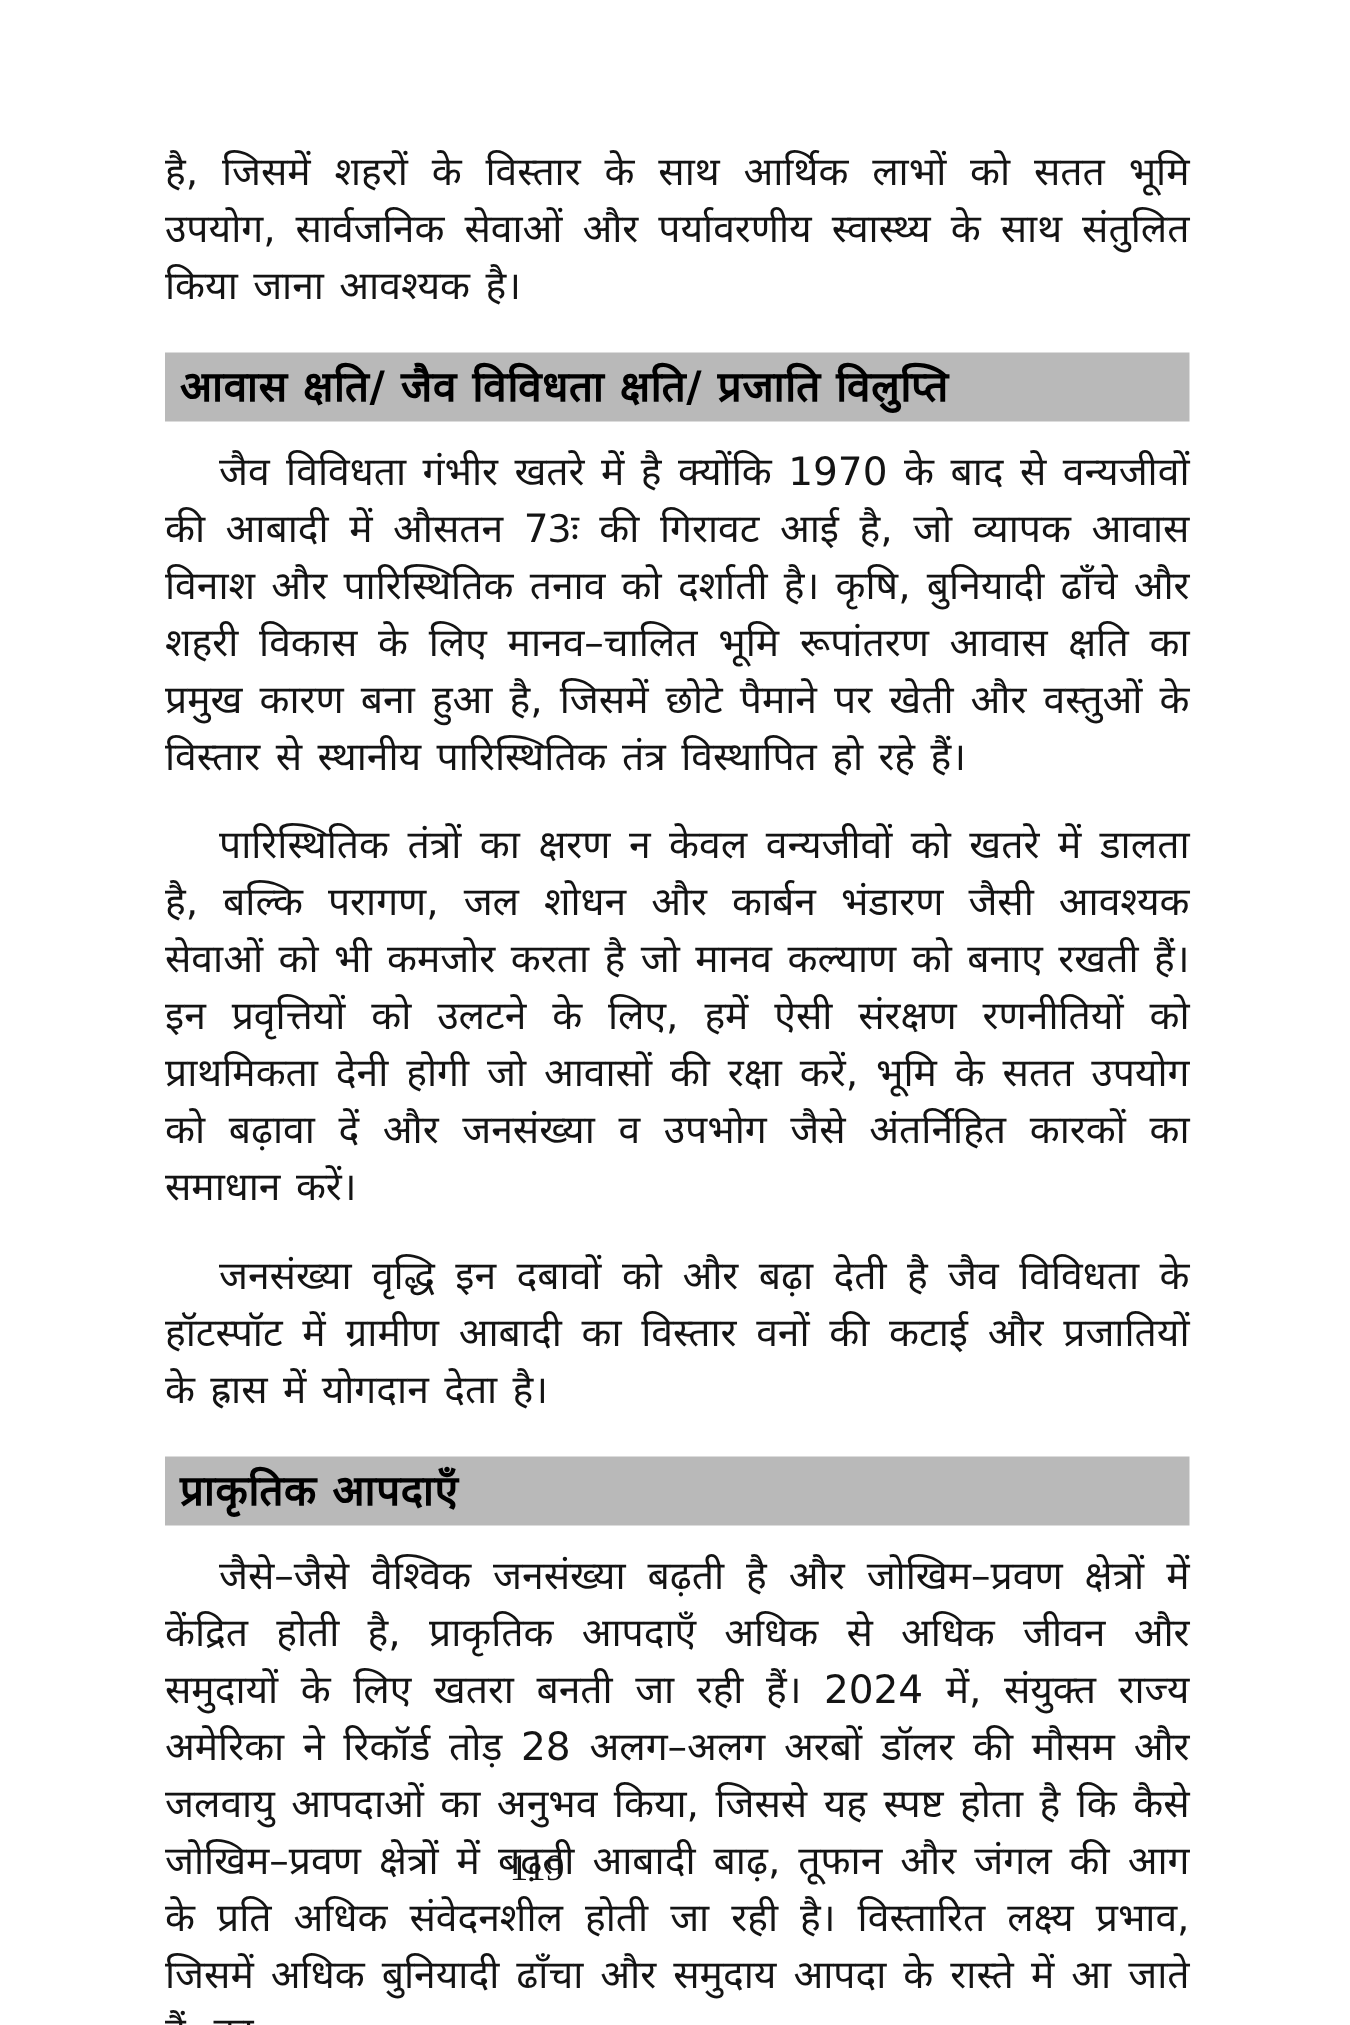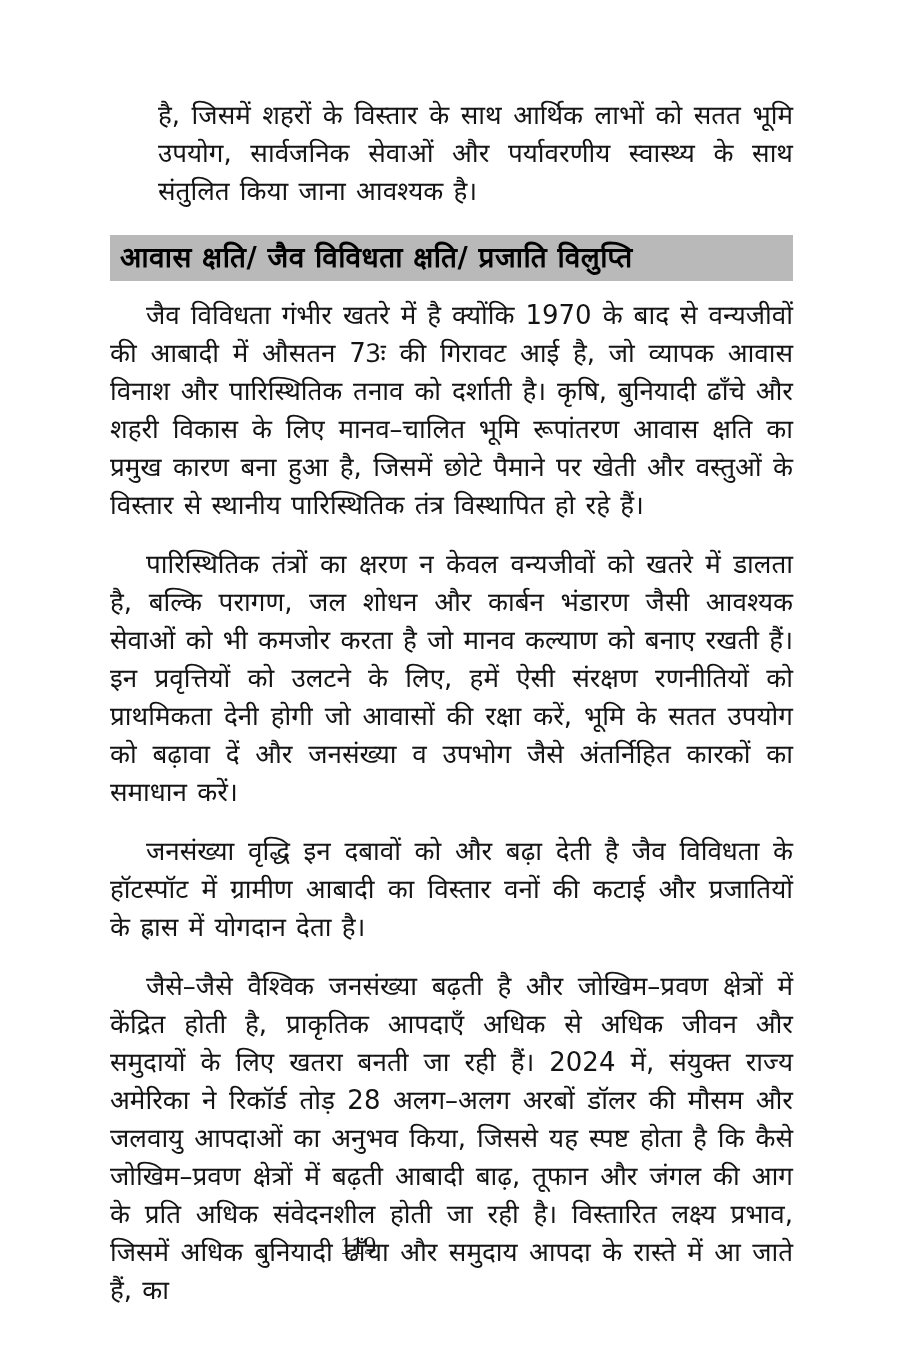--- a/index.html
+++ b/index.html
@@ -28,21 +28,20 @@
     line-height: 38px;
     text-align: justify;
     text-justify: inter-word;
     margin: 0 0 21px 0;
     text-indent: 36px;
     color: #141414;
     word-spacing: 2px;
   }
   .para.no-indent {
     text-indent: 0;
-    margin-left: 48px;
   }
   .section-heading {
     background: #b9b9b9;
     color: #000000;
     font-size: 28px;
     font-weight: bold;
     line-height: 37px;
     padding: 4px 26px 5px 10px;
     margin: 25px 0 15px 0;
     letter-spacing: 0.5px;
@@ -66,18 +65,19 @@
   <p class="para no-indent">है, जिसमें शहरों के विस्तार के साथ आर्थिक लाभों को सतत भूमि उपयोग, सार्वजनिक सेवाओं और पर्यावरणीय स्वास्थ्य के साथ संतुलित किया जाना आवश्यक है।</p>
 
   <h2 class="section-heading">आवास क्षति/ जैव विविधता क्षति/ प्रजाति विलुप्ति</h2>
 
   <p class="para">जैव विविधता गंभीर खतरे में है क्योंकि 1970 के बाद से वन्यजीवों की आबादी में औसतन 73ः की गिरावट आई है, जो व्यापक आवास विनाश और पारिस्थितिक तनाव को दर्शाती है। कृषि, बुनियादी ढाँचे और शहरी विकास के लिए मानव–चालित भूमि रूपांतरण आवास क्षति का प्रमुख कारण बना हुआ है, जिसमें छोटे पैमाने पर खेती और वस्तुओं के विस्तार से स्थानीय पारिस्थितिक तंत्र विस्थापित हो रहे हैं।</p>
 
   <p class="para">पारिस्थितिक तंत्रों का क्षरण न केवल वन्यजीवों को खतरे में डालता है, बल्कि परागण, जल शोधन और कार्बन भंडारण जैसी आवश्यक सेवाओं को भी कमजोर करता है जो मानव कल्याण को बनाए रखती हैं। इन प्रवृत्तियों को उलटने के लिए, हमें ऐसी संरक्षण रणनीतियों को प्राथमिकता देनी होगी जो आवासों की रक्षा करें, भूमि के सतत उपयोग को बढ़ावा दें और जनसंख्या व उपभोग जैसे अंतर्निहित कारकों का समाधान करें।</p>
 
   <p class="para">जनसंख्या वृद्धि इन दबावों को और बढ़ा देती है जैव विविधता के हॉटस्पॉट में ग्रामीण आबादी का विस्तार वनों की कटाई और प्रजातियों के ह्रास में योगदान देता है।</p>
 
+  <h2 class="section-heading">प्राकृतिक आपदाएँ</h2>
 
   <p class="para">जैसे–जैसे वैश्विक जनसंख्या बढ़ती है और जोखिम–प्रवण क्षेत्रों में केंद्रित होती है, प्राकृतिक आपदाएँ अधिक से अधिक जीवन और समुदायों के लिए खतरा बनती जा रही हैं। 2024 में, संयुक्त राज्य अमेरिका ने रिकॉर्ड तोड़ 28 अलग–अलग अरबों डॉलर की मौसम और जलवायु आपदाओं का अनुभव किया, जिससे यह स्पष्ट होता है कि कैसे जोखिम–प्रवण क्षेत्रों में बढ़ती आबादी बाढ़, तूफान और जंगल की आग के प्रति अधिक संवेदनशील होती जा रही है। विस्तारित लक्ष्य प्रभाव, जिसमें अधिक बुनियादी ढाँचा और समुदाय आपदा के रास्ते में आ जाते हैं, का</p>
 
 </div>
 
 <div class="page-number">119</div>
 
 </body></html>

